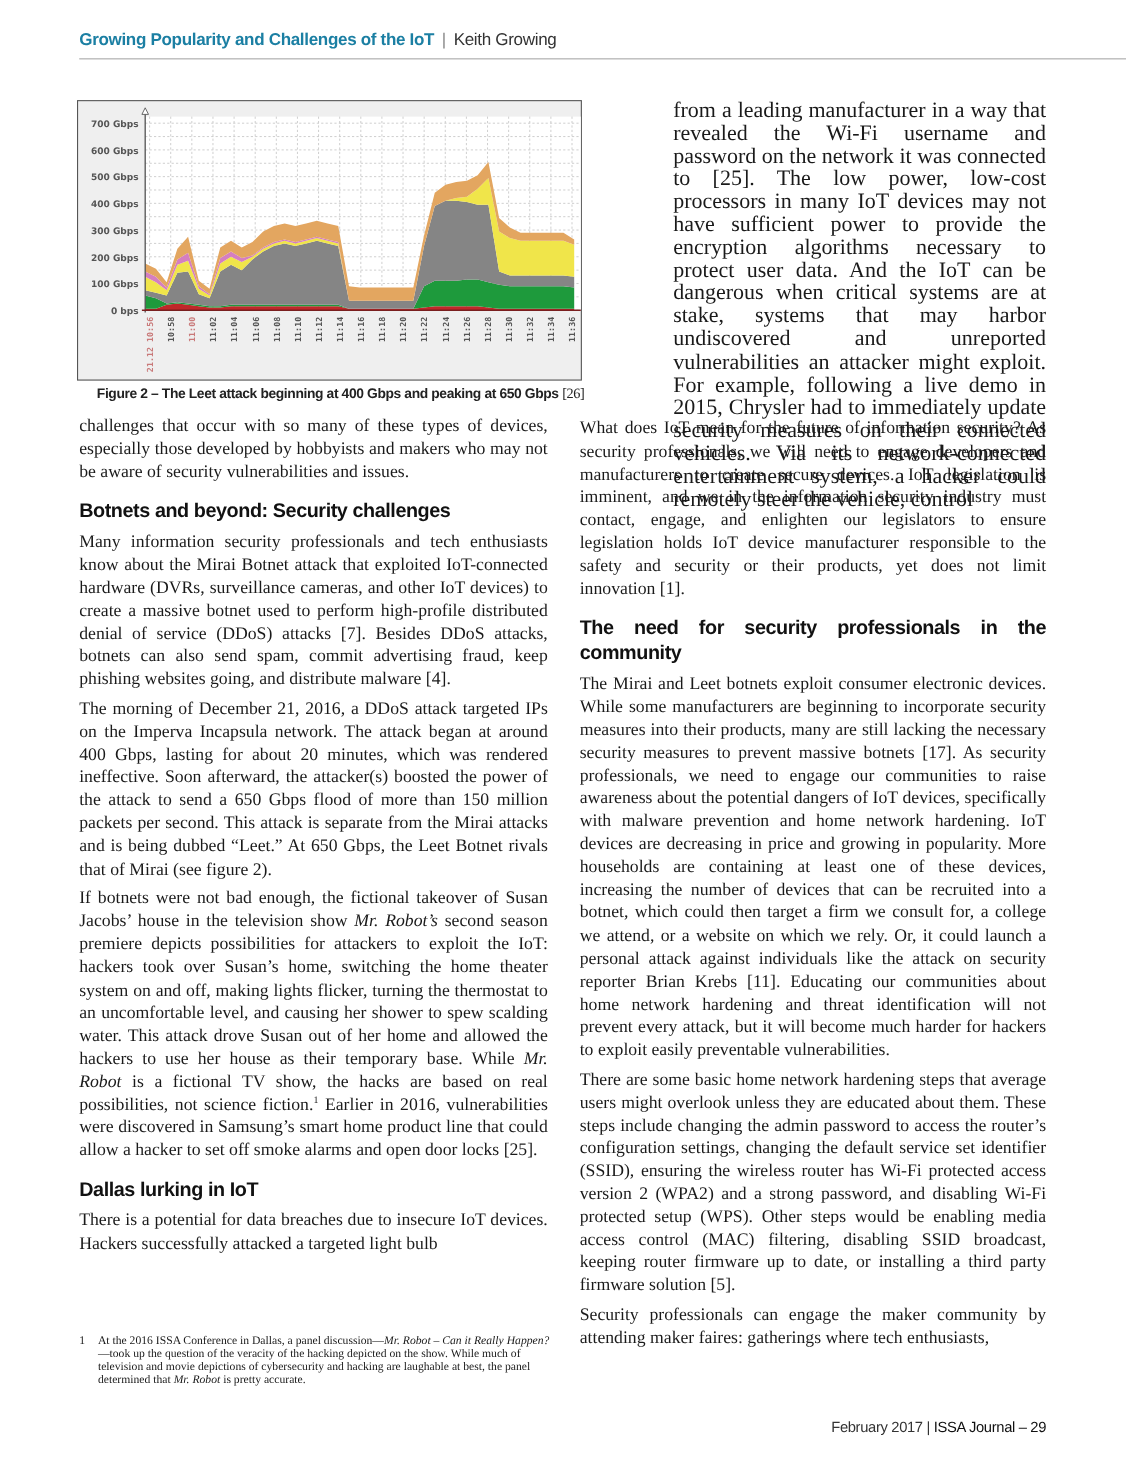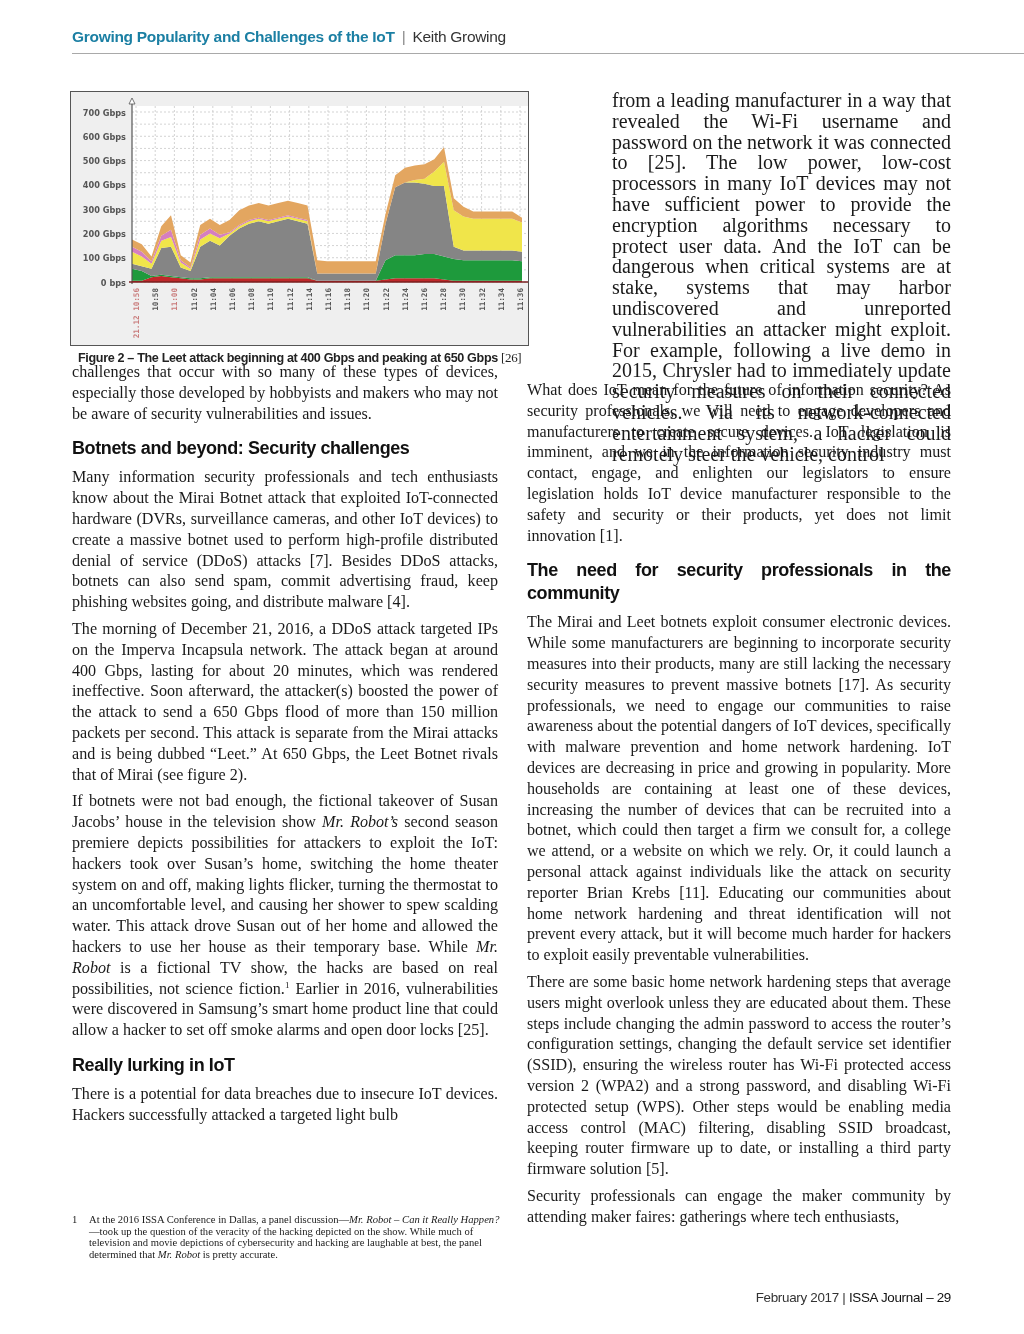--- a/index.html
+++ b/index.html
@@ -7,32 +7,32 @@
   body { position: relative; font-family: "DejaVu Serif", "Liberation Serif", serif; color: #1a1a1a; }
 
   .running-head { position: absolute; left: 72px; top: 28px; width: 952px; height: 26px; border-bottom: 1.5px solid #a9a9a9; font-family: "Liberation Sans", sans-serif; font-size: 15.5px; letter-spacing: -0.3px; }
   .running-head .title { color: #1b7fa3; font-weight: bold; }
   .running-head .sep { color: #888; margin: 0 3px; }
   .running-head .author { color: #333; }
 
   .figure-box { position: absolute; left: 70px; top: 91px; width: 459px; height: 255px; border: 1.5px solid #555; background: #efefef; }
   .figure-box svg { position: absolute; left: 0; top: 0; }
 
-  .caption { position: absolute; left: 78px; top: 350px; font-family: "Liberation Sans", sans-serif; font-weight: bold; font-size: 12.6px; letter-spacing: -0.35px; color: #222; }
+  .caption { position: absolute; left: 88px; top: 350px; font-family: "Liberation Sans", sans-serif; font-weight: bold; font-size: 12.6px; letter-spacing: -0.35px; color: #222; }
   .caption .ref { font-family: "Liberation Serif", serif; font-weight: normal; font-size: 13px; }
 
   .col { position: absolute; font-family: "Liberation Serif", serif; font-size: 16.1px; line-height: 20.8px; color: #1a1a1a; text-align: justify; }
   .col p { margin-bottom: 6px; hyphens: manual; }
   .col h2 { font-family: "Liberation Sans", sans-serif; font-weight: bold; font-size: 18px; line-height: 23px; letter-spacing: -0.4px; color: #111; margin: 13px 0 7px 0; }
   .col i { font-style: italic; }
   sup { font-size: 9px; vertical-align: 6px; line-height: 0; }
 
   .right-top { position: absolute; left: 612px; top: 90px; width: 339px; font-family: "Liberation Serif", serif; font-size: 20px; line-height: 20.8px; text-align: justify; color: #1a1a1a; }
 
-  .left-col { left: 72px; top: 362px; width: 426px; }
+  .left-col { left: 72px; top: 378px; width: 426px; }
   .right-col { left: 527px; top: 380px; width: 424px; }
   .footnote { position: absolute; left: 72px; top: 1214px; width: 430px; font-family: "Liberation Serif", serif; font-size: 10.6px; line-height: 11.6px; color: #1a1a1a; }
   .footnote .num { position: absolute; left: 0; top: 0; }
   .footnote .txt { margin-left: 17px; display: block; }
 
   .folio { position: absolute; right: 73px; top: 1290px; font-family: "Liberation Sans", sans-serif; font-size: 13.4px; color: #333; letter-spacing: -0.3px; }
   .folio .journal { font-weight: normal; color: #111; }
 </style>
 </head>
 <body>
@@ -128,21 +128,21 @@
 </div>
 
 <div class="right-top">from a leading manufacturer in a way that revealed the Wi-Fi username and password on the network it was connected to [25]. The low power, low-cost processors in many IoT devices may not have sufficient power to provide the encryption algorithms necessary to protect user data. And the IoT can be dangerous when critical systems are at stake, systems that may harbor undiscovered and unreported vulnerabilities an attacker might exploit. For example, following a live demo in 2015, Chrysler had to immediately update security measures on their connected vehicles. Via its network-connected entertainment system, a hacker could remotely steer the vehicle, control</div>
 
 <div class="col left-col">
   <p>challenges that occur with so many of these types of devices, especially those developed by hobbyists and makers who may not be aware of security vulnerabilities and issues.</p>
   <h2>Botnets and beyond: Security challenges</h2>
   <p>Many information security professionals and tech enthusiasts know about the Mirai Botnet attack that exploited IoT-connected hardware (DVRs, surveillance cameras, and other IoT devices) to create a massive botnet used to perform high-profile distributed denial of service (DDoS) attacks [7]. Besides DDoS attacks, botnets can also send spam, commit advertising fraud, keep phishing websites going, and distribute malware [4].</p>
   <p>The morning of December 21, 2016, a DDoS attack targeted IPs on the Imperva Incapsula network. The attack began at around 400 Gbps, lasting for about 20 minutes, which was rendered ineffective. Soon afterward, the attacker(s) boosted the power of the attack to send a 650 Gbps flood of more than 150 million packets per second. This attack is separate from the Mirai attacks and is being dubbed “Leet.” At 650 Gbps, the Leet Botnet rivals that of Mirai (see figure 2).</p>
   <p><span>If botnets were not bad enough, the fictional takeover of Susan Jacobs’ house in the television show </span><i>Mr. Robot’s</i><span> second season premiere depicts possibilities for attackers to exploit the IoT: hackers took over Susan’s home, switching the home theater system on and off, making lights flicker, turning the thermostat to an uncomfortable level, and causing her shower to spew scalding water. This attack drove Susan out of her home and allowed the hackers to use her house as their temporary base. While </span><i>Mr. Robot</i><span> is a fictional TV show, the hacks are based on real possibilities, not science fiction.</span><sup>1</sup><span> Earlier in 2016, vulnerabilities were discovered in Samsung’s smart home product line that could allow a hacker to set off smoke alarms and open door locks [25].</span></p>
-  <h2>Really lurking in IoT</h2>
+  <h2>Dallas lurking in IoT</h2>
   <p>There is a potential for data breaches due to insecure IoT devices. Hackers successfully attacked a targeted light bulb</p>
 </div>
 
 <div class="col right-col">
   <p>What does IoT mean for the future of information security? As security professionals, we will need to engage developers and manufacturers to create secure devices. IoT legislation is imminent, and we in the information security industry must contact, engage, and enlighten our legislators to ensure legislation holds IoT device manufacturer responsible to the safety and security or their products, yet does not limit innovation [1].</p>
   <h2>The need for security professionals in the community</h2>
   <p>The Mirai and Leet botnets exploit consumer electronic devices. While some manufacturers are beginning to incorporate security measures into their products, many are still lacking the necessary security measures to prevent massive botnets [17]. As security professionals, we need to engage our communities to raise awareness about the potential dangers of IoT devices, specifically with malware prevention and home network hardening. IoT devices are decreasing in price and growing in popularity. More households are containing at least one of these devices, increasing the number of devices that can be recruited into a botnet, which could then target a firm we consult for, a college we attend, or a website on which we rely. Or, it could launch a personal attack against individuals like the attack on security reporter Brian Krebs [11]. Educating our communities about home network hardening and threat identification will not prevent every attack, but it will become much harder for hackers to exploit easily preventable vulnerabilities.</p>
   <p>There are some basic home network hardening steps that average users might overlook unless they are educated about them. These steps include changing the admin password to access the router’s configuration settings, changing the default service set identifier (SSID), ensuring the wireless router has Wi-Fi protected access version 2 (WPA2) and a strong password, and disabling Wi-Fi protected setup (WPS). Other steps would be enabling media access control (MAC) filtering, disabling SSID broadcast, keeping router firmware up to date, or installing a third party firmware solution [5].</p>
   <p>Security professionals can engage the maker community by attending maker faires: gatherings where tech enthusiasts,</p>
 </div>

